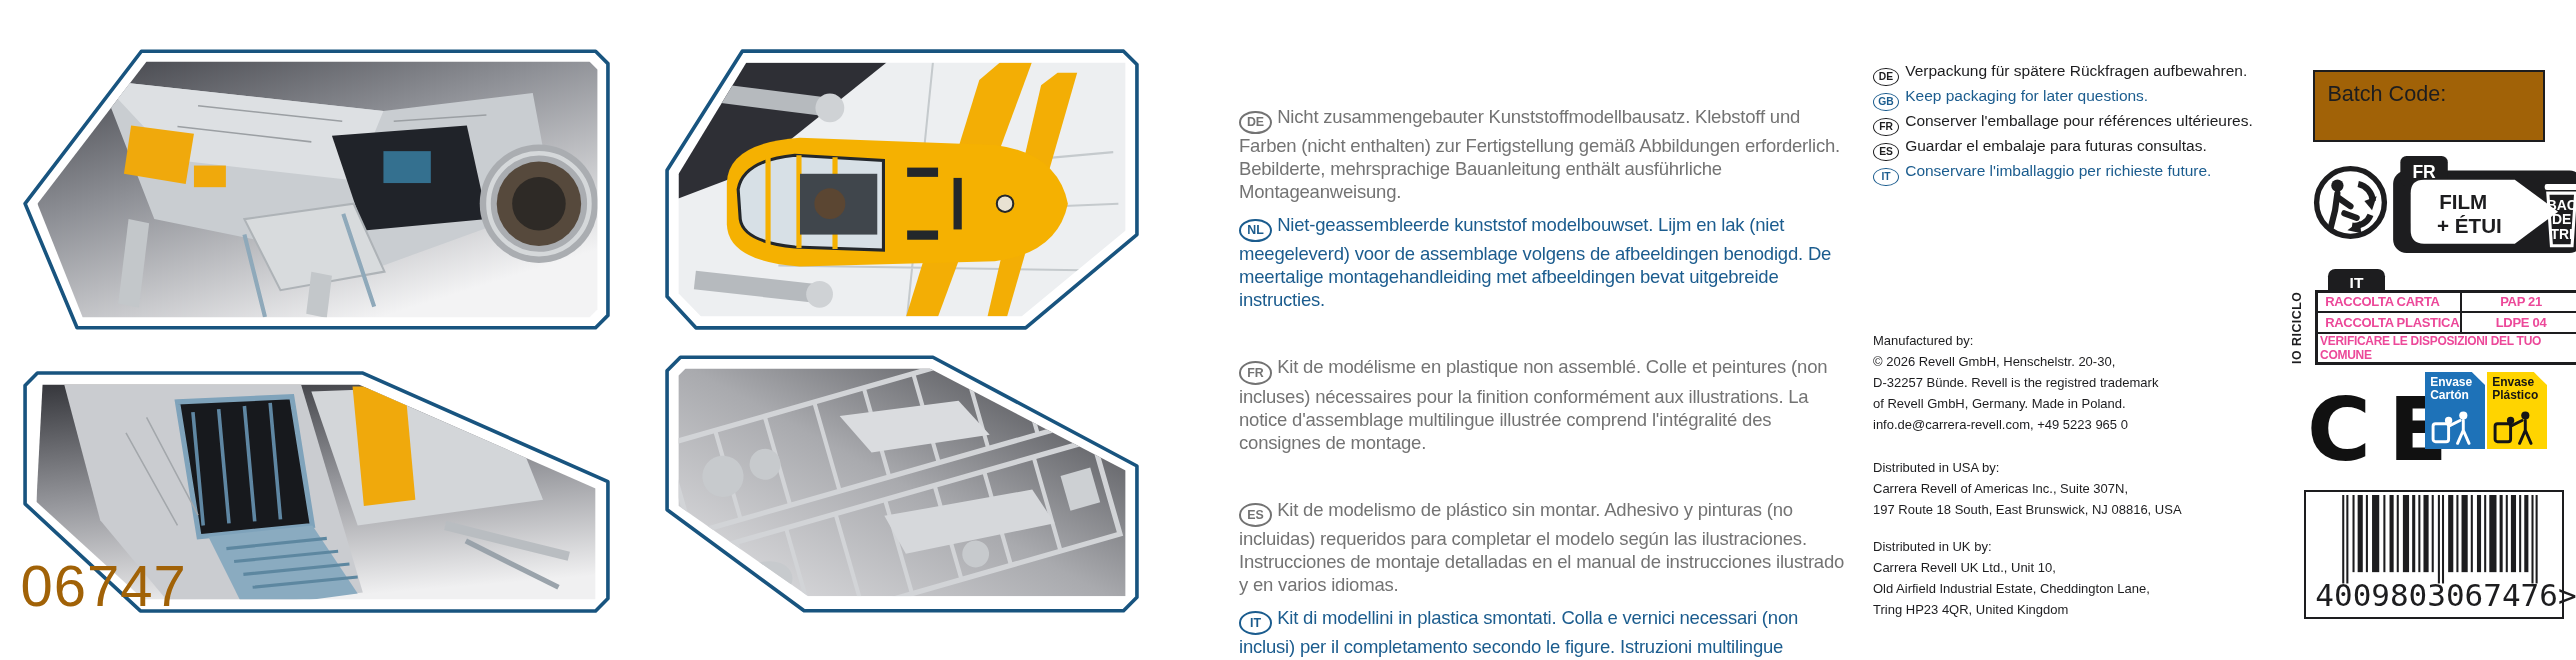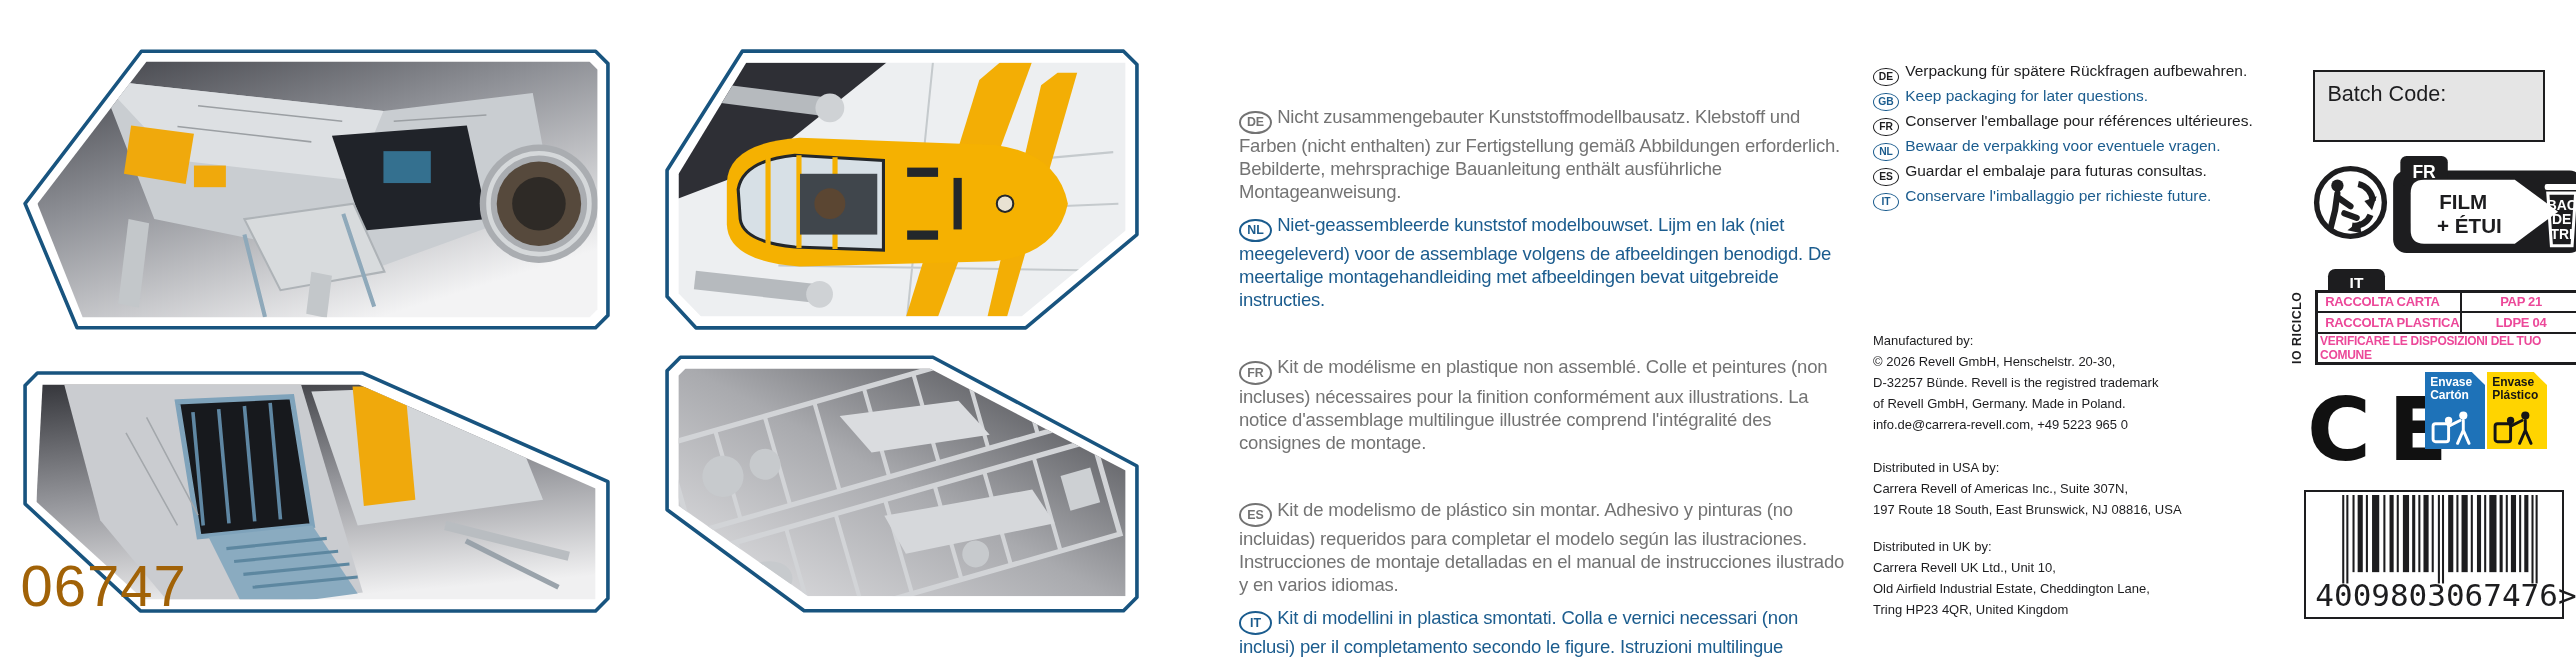--- a/index.html
+++ b/index.html
@@ -25,21 +25,21 @@
   .info-col{position:absolute;left:1873px;top:61px;width:428px;}
   .note{font-size:15.5px;line-height:20px;margin:0;white-space:nowrap;font-weight:400;}
   .note.black{color:#1d1d1f;}
   .note.blue{color:#1b5c8e;}
   .addr{font-size:13px;line-height:21px;color:#1d1d1f;margin:0;}
   .addr-block{position:absolute;left:1873px;width:464px;}
   
   .batch-box{
     position:absolute;left:2313px;top:70px;width:232px;height:72px;
     border:2.1px solid #1d1d1f;box-sizing:border-box;padding:9.3px 0 0 12.4px;
-    font-size:21.6px;color:#1d1d1f;background:#e5e5e5;
+    font-size:21.6px;color:#1d1d1f;background:#a16207;
   }
   .triman{position:absolute;left:2312px;top:164px;}
   .frlabel{position:absolute;left:2392px;top:155px;}
   .it-block{position:absolute;left:2292px;top:269px;width:292px;height:95px;}
   .it-side{
     position:absolute;left:-2.1px;top:20.6px;height:75px;width:17.5px;
     writing-mode:vertical-rl;transform:rotate(180deg);
     font-size:12.4px;font-weight:bold;letter-spacing:0.5px;color:#1d1d1f;
     text-align:center;
   }
@@ -227,21 +227,20 @@
   <p class="desc blue"><span class="badge">NL</span><span>Niet-geassembleerde kunststof modelbouwset. Lijm en lak (niet meegeleverd) voor de assemblage volgens de afbeeldingen benodigd. De meertalige montagehandleiding met afbeeldingen bevat uitgebreide instructies.</span></p>
   <p class="desc black"><span class="badge">FR</span><span>Kit de modélisme en plastique non assemblé. Colle et peintures (non incluses) nécessaires pour la finition conformément aux illustrations. La notice d'assemblage multilingue illustrée comprend l'intégralité des consignes de montage.</span></p>
   <p class="desc black"><span class="badge">ES</span><span>Kit de modelismo de plástico sin montar. Adhesivo y pinturas (no incluidas) requeridos para completar el modelo según las ilustraciones. Instrucciones de montaje detalladas en el manual de instrucciones ilustrado y en varios idiomas.</span></p>
   <p class="desc blue"><span class="badge">IT</span><span>Kit di modellini in plastica smontati. Colla e vernici necessari (non inclusi) per il completamento secondo le figure. Istruzioni multilingue illustrate contengono le istruzioni dettagliate per l'installazione.</span></p>
 </div>
 
 <div class="info-col">
   <p class="note black"><span class="badge small">DE</span><span>Verpackung für spätere Rückfragen aufbewahren.</span></p>
   <p class="note blue"><span class="badge small">GB</span><span>Keep packaging for later questions.</span></p>
   <p class="note black"><span class="badge small">FR</span><span>Conserver l'emballage pour références ultérieures.</span></p>
-  <p class="note blue"><span class="badge small">NL</span><span>Bewaar de verpakking voor eventuele vragen.</span></p>
   <p class="note black"><span class="badge small">ES</span><span>Guardar el embalaje para futuras consultas.</span></p>
   <p class="note blue"><span class="badge small">IT</span><span>Conservare l'imballaggio per richieste future.</span></p>
 </div>
 
 <div class="addr-block" style="top:330px">
   <p class="addr">Manufactured by:</p>
   <p class="addr">© 2026 Revell GmbH, Henschelstr. 20-30,</p>
   <p class="addr">D-32257 Bünde. Revell is the registred trademark</p>
   <p class="addr">of Revell GmbH, Germany. Made in Poland.</p>
   <p class="addr">info.de@carrera-revell.com, +49 5223 965 0</p>

